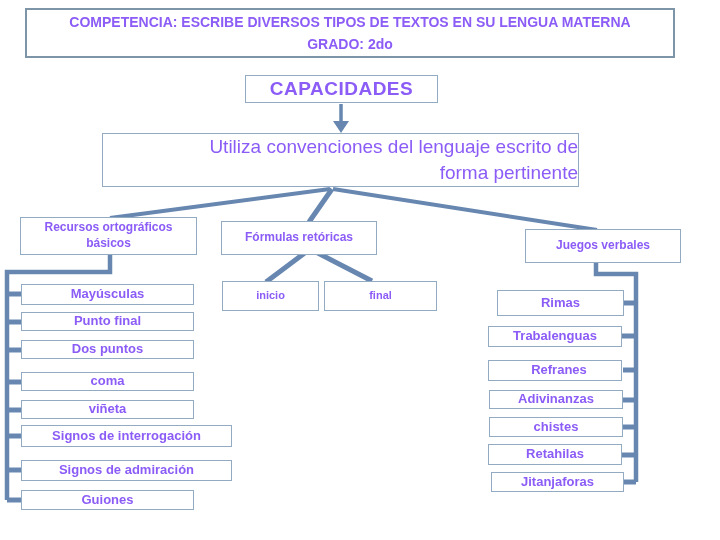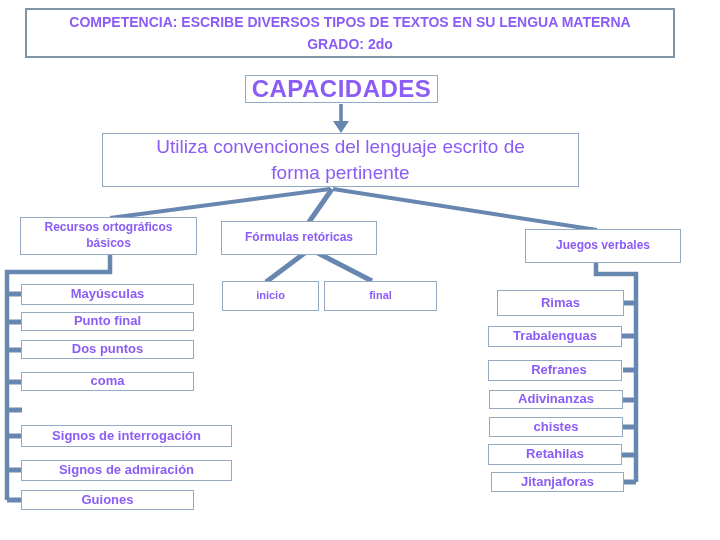--- a/index.html
+++ b/index.html
@@ -8,21 +8,21 @@
     font-family:"Liberation Sans", sans-serif;color:#8b5cf6;
     --line:#6787b0;--border:#92abc2;--outer:#7e95a8;
   }
   .lines{position:absolute;left:0;top:0;z-index:1;}
   .box{
     position:absolute;z-index:2;background:#fff;border:1.5px solid var(--border);
     display:flex;flex-direction:column;align-items:center;justify-content:center;
     text-align:center;box-sizing:border-box;line-height:1.25;
   }
   .competencia{border:2px solid var(--outer);font-weight:bold;font-size:14px;line-height:1.6;}
-  .capacidades{font-weight:bold;font-size:24px;letter-spacing:.5px;}
+  .capacidades{font-weight:bold;font-size:19px;letter-spacing:.5px;}
   .mainbox{font-size:19px;font-weight:normal;line-height:1.35;}
   .branch{font-weight:bold;font-size:12px;line-height:1.3;padding:16px 6px;}
   .item{font-weight:bold;font-size:13px;white-space:nowrap;}
   .mid{font-weight:bold;font-size:11px;}
 </style>
 </head>
 <body>
 
 <div class="stage" style="--line: #6787b0; --border: #92abc2; --outer: #7e95a8;">
 
@@ -68,33 +68,34 @@
     </g>
   </svg>
 
   <div class="box competencia" style="left:25px;top:8px;width:650px;height:50px;">
     <div>COMPETENCIA: ESCRIBE DIVERSOS TIPOS DE TEXTOS EN SU LENGUA MATERNA</div>
     <div>GRADO: 2do</div>
   </div>
 
   <div class="box capacidades" style="left:245px;top:75px;width:193px;height:28px;">CAPACIDADES</div>
 
-  <div class="box mainbox" style="left:102px;top:133px;width:477px;height:54px;">
+  <div class="box mainbox" style="left:102px;top:133px;width:477px;height:54px;align-items:flex-end;">
     <div>Utiliza convenciones del lenguaje escrito de</div>
     <div>forma pertinente</div>
   </div>
 
   <div class="box branch" style="left:20px;top:217px;width:177px;height:38px;">Recursos ortográficos básicos</div>
   <div class="box branch" style="left:221px;top:221px;width:156px;height:28px;">Fórmulas retóricas</div>
   <div class="box branch" style="left:502px;top:229px;width:156px;height:29px;margin-left:23px;">Juegos verbales</div>
 
   <div class="box item" style="left:21px;top:284px;width:173px;height:21px;">Mayúsculas</div>
   <div class="box item" style="left:21px;top:312px;width:173px;height:19px;">Punto final</div>
   <div class="box item" style="left:21px;top:340px;width:173px;height:19px;">Dos puntos</div>
   <div class="box item" style="left:21px;top:372px;width:173px;height:19px;">coma</div>
+  <div class="box item" style="left:21px;top:400px;width:173px;height:19px;">viñeta</div>
   <div class="box item" style="left:21px;top:425px;width:211px;height:22px;">Signos de interrogación</div>
   <div class="box item" style="left:21px;top:460px;width:211px;height:21px;">Signos de admiración</div>
   <div class="box item" style="left:21px;top:490px;width:173px;height:20px;">Guiones</div>
 
   <div class="box mid" style="left:222px;top:281px;width:97px;height:30px;">inicio</div>
   <div class="box mid" style="left:324px;top:281px;width:113px;height:30px;">final</div>
 
   <div class="box item" style="left:497px;top:290px;width:127px;height:26px;">Rimas</div>
   <div class="box item" style="left:488px;top:326px;width:134px;height:21px;">Trabalenguas</div>
   <div class="box item" style="left:488px;top:360px;width:134px;height:21px;padding-left:8px;">Refranes</div>

